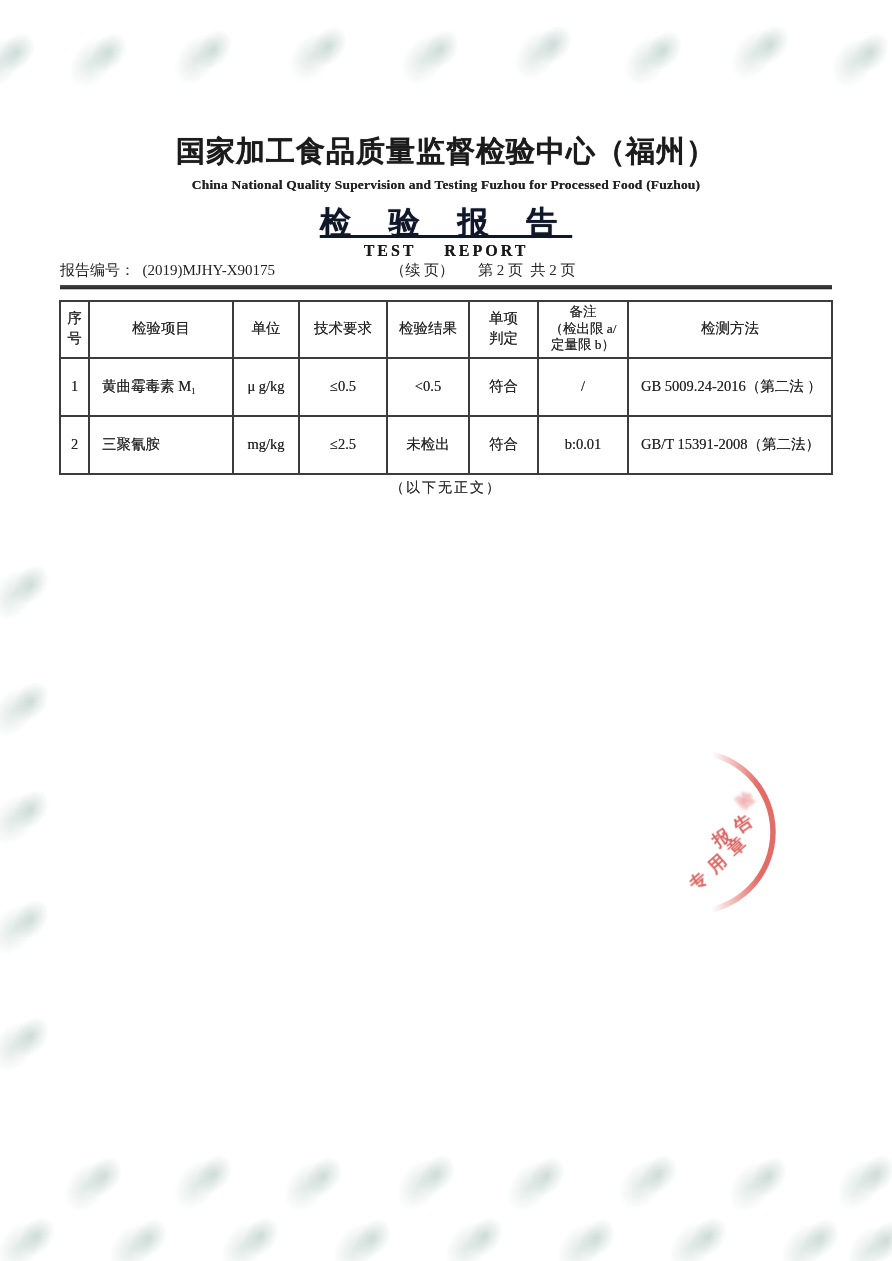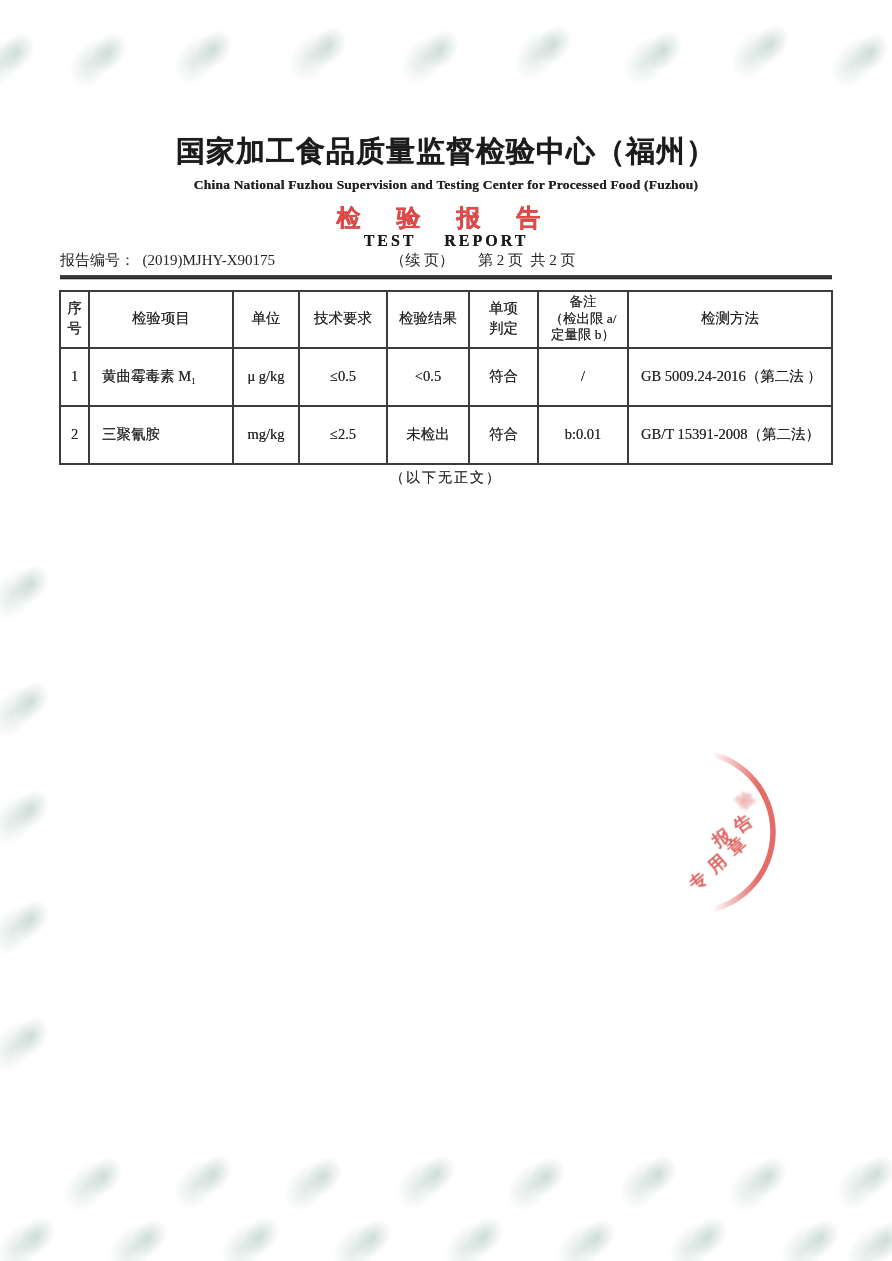--- a/index.html
+++ b/index.html
@@ -19,22 +19,22 @@
   .header{padding-top:128px;text-align:center;}
   .org-cn{
     margin:4px;font-size:29px;font-weight:bold;letter-spacing:1px;color:#1b1b1b;
     text-shadow:0 0 .7px rgba(10,10,10,.85);
   }
   .org-en{
     margin-top:5px;font-size:13.5px;font-weight:bold;letter-spacing:.2px;color:#222;
     text-shadow:0 0 .5px rgba(20,20,20,.8);
   }
   .title-cn{
-    margin-top:9px;font-size:24px;font-weight:bold;letter-spacing:15px;color:#ef4444;
-    text-shadow:0 0 .8px rgba(10,10,10,.9);white-space:pre;
+    margin-top:9px;font-size:31px;font-weight:bold;letter-spacing:15px;color:#0f172a;
+    text-shadow:0 0 .8px rgba(10,10,10,.9);white-space:pre;text-decoration:underline;
   }
   .title-en{
     margin-top:-2px;font-size:16px;font-weight:bold;letter-spacing:3px;color:#1a1a1a;
     white-space:pre;text-shadow:0 0 .5px rgba(20,20,20,.8);
   }
   .meta-row{
     width:772px;margin:1px auto 0;display:flex;align-items:flex-end;
     font-size:15px;color:#242424;
   }
   .meta-left{flex:1;text-align:left;white-space:pre;font-family:Liberation Serif, serif;}
@@ -106,21 +106,21 @@
       <div class="blob" style="left: 339px; top: 1208px;"></div>
       <div class="blob" style="left: 451px; top: 1206px;"></div>
       <div class="blob" style="left: 563px; top: 1208px;"></div>
       <div class="blob" style="left: 675px; top: 1206px;"></div>
       <div class="blob" style="left: 787px; top: 1208px;"></div>
       <div class="blob" style="left: 853px; top: 1210px;"></div>
     </div>
 
   <div class="header">
     <h1 class="org-cn">国家加工食品质量监督检验中心（福州）</h1>
-    <div class="org-en">China National Fuzhou Supervision and Testing Center for Processed Food (Fuzhou)</div>
+    <div class="org-en">China National Quality Supervision and Testing Fuzhou for Processed Food (Fuzhou)</div>
     <div class="title-cn">检 验 报 告</div>
     <div class="title-en">TEST    REPORT</div>
     <div class="meta-row">
       <div class="meta-left"><span>报告编号：</span><span>  </span><span>(2019)MJHY-X90175</span></div>
       <div class="meta-center">（续 页）</div>
       <div class="meta-right">第 2 页  共 2 页</div>
     </div>
     <div class="rule"></div>
   </div>
 

